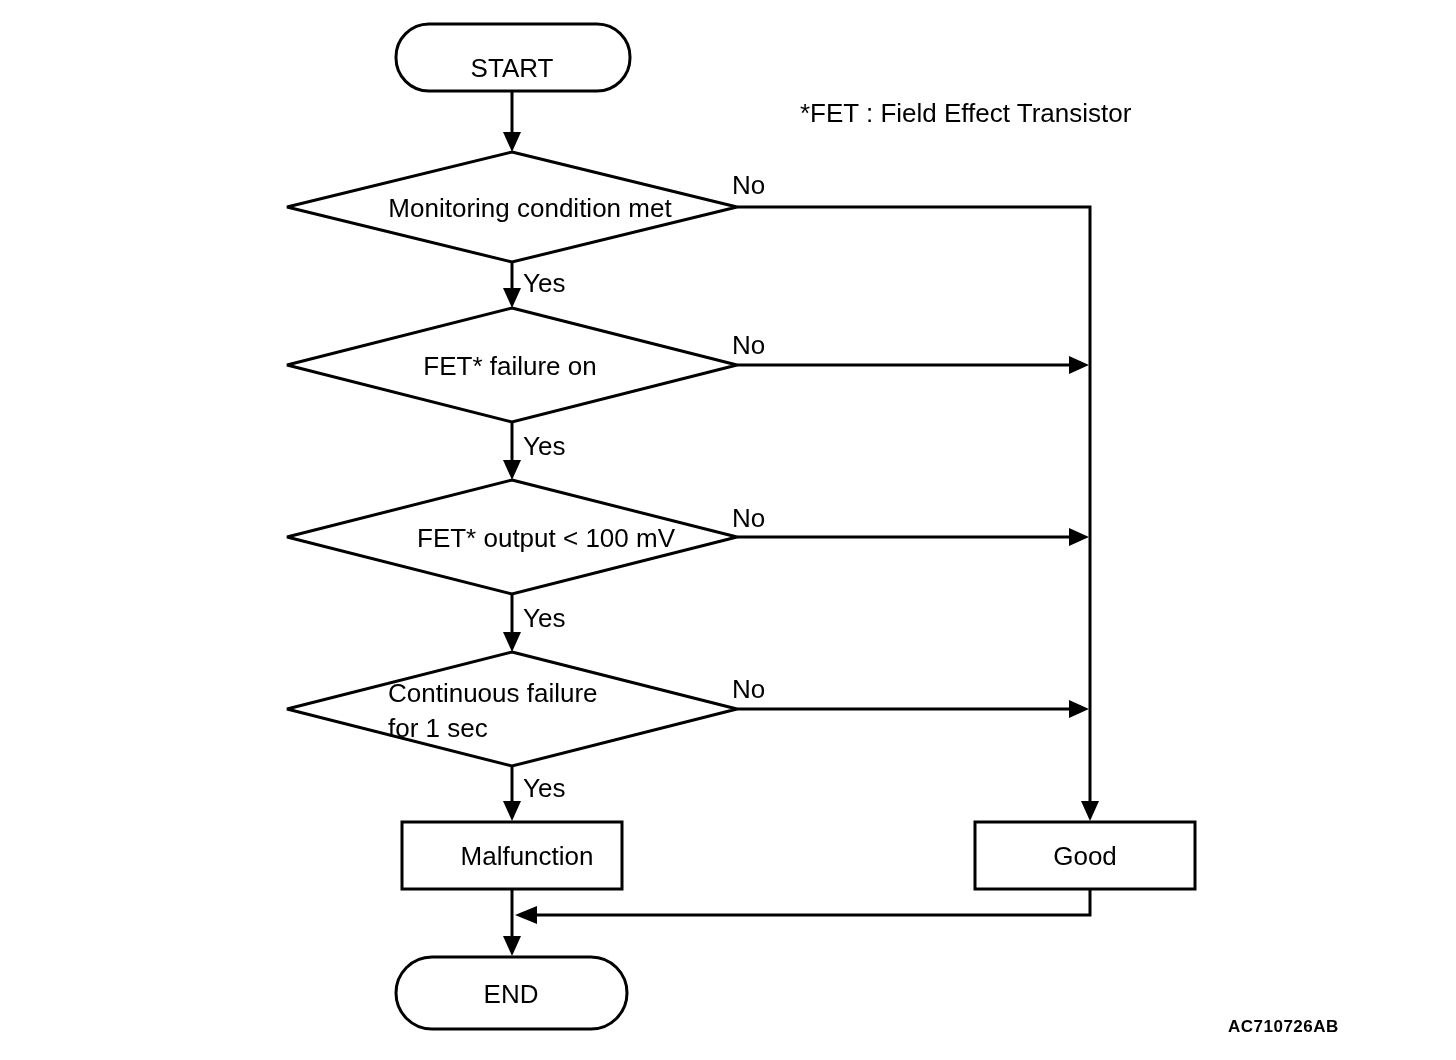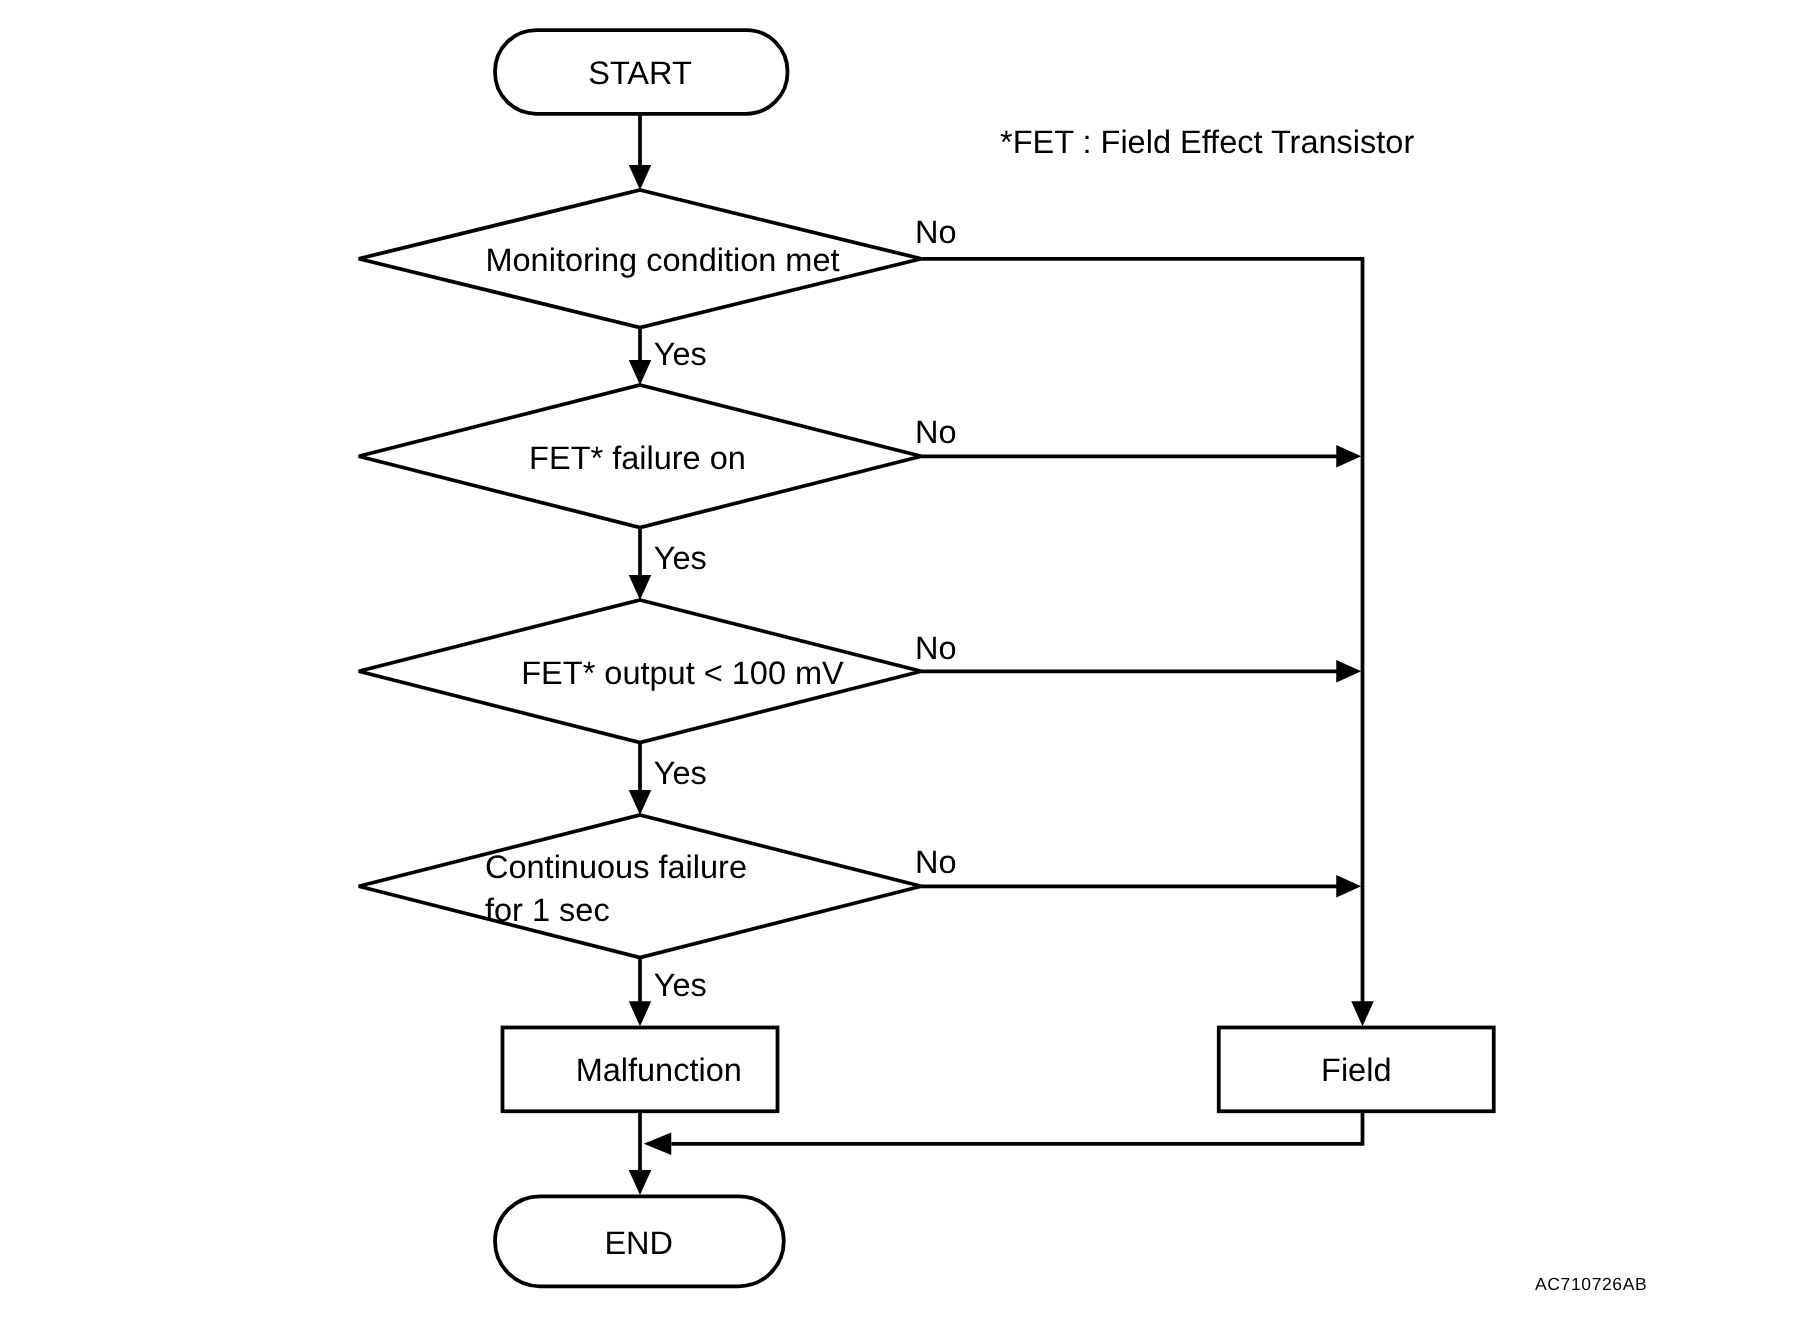--- a/index.html
+++ b/index.html
@@ -30,22 +30,22 @@
     white-space: nowrap;
   }
   .center {
     transform: translate(-50%, -50%);
   }
   .multiline {
     line-height: 35px;
     white-space: nowrap;
   }
   .code {
-    font-weight: normal;
-    font-size: 14px;
+    font-weight: bold;
+    font-size: 17px;
     letter-spacing: 0.5px;
   }
 </style>
 </head>
 <body>
 
 <div class="page">
 
   <svg class="diagram-svg" width="1456" height="1060" viewBox="0 0 1456 1060">
 
@@ -82,36 +82,36 @@
       <polygon points="512,821 503,801 521,801"></polygon>
       <polygon points="1090,821 1081,801 1099,801"></polygon>
       <polygon points="1089,365 1069,356 1069,374"></polygon>
       <polygon points="1089,537 1069,528 1069,546"></polygon>
       <polygon points="1089,709 1069,700 1069,718"></polygon>
       <polygon points="515,915 537,906 537,924"></polygon>
       <polygon points="512,956 503,936 521,936"></polygon>
     </g>
   </svg>
 
-  <div class="label center" style="left:512px; top:58px;">START</div>
+  <div class="label center" style="left:512px; top:68px;">START</div>
 
   <div class="label center" style="left:530px; top:208px;">Monitoring condition met</div>
 
   <div class="label center" style="left:510px; top:366px;">FET* failure on</div>
 
   <div class="label center" style="left:519px; top:538px;margin-left:27px;">FET* output &lt; 100 mV</div>
 
   <div class="label multiline" style="left:388px; top:676px;">
     <div>Continuous failure</div>
     <div>for 1 sec</div>
   </div>
 
   <div class="label center" style="left:512px; top:856px;margin-left:15px;">Malfunction</div>
 
-  <div class="label center" style="left:1085px; top:856px;">Field</div>
+  <div class="label center" style="left:1085px; top:856px;">Good</div>
 
   <div class="label center" style="left:511px; top:994px;">END</div>
 
   <div class="label" style="left:523px; top:268px;">Yes</div>
   <div class="label" style="left:523px; top:431px;">Yes</div>
   <div class="label" style="left:523px; top:603px;">Yes</div>
   <div class="label" style="left:523px; top:773px;">Yes</div>
 
   <div class="label" style="left:732px; top:170px;">No</div>
   <div class="label" style="left:732px; top:330px;">No</div>

